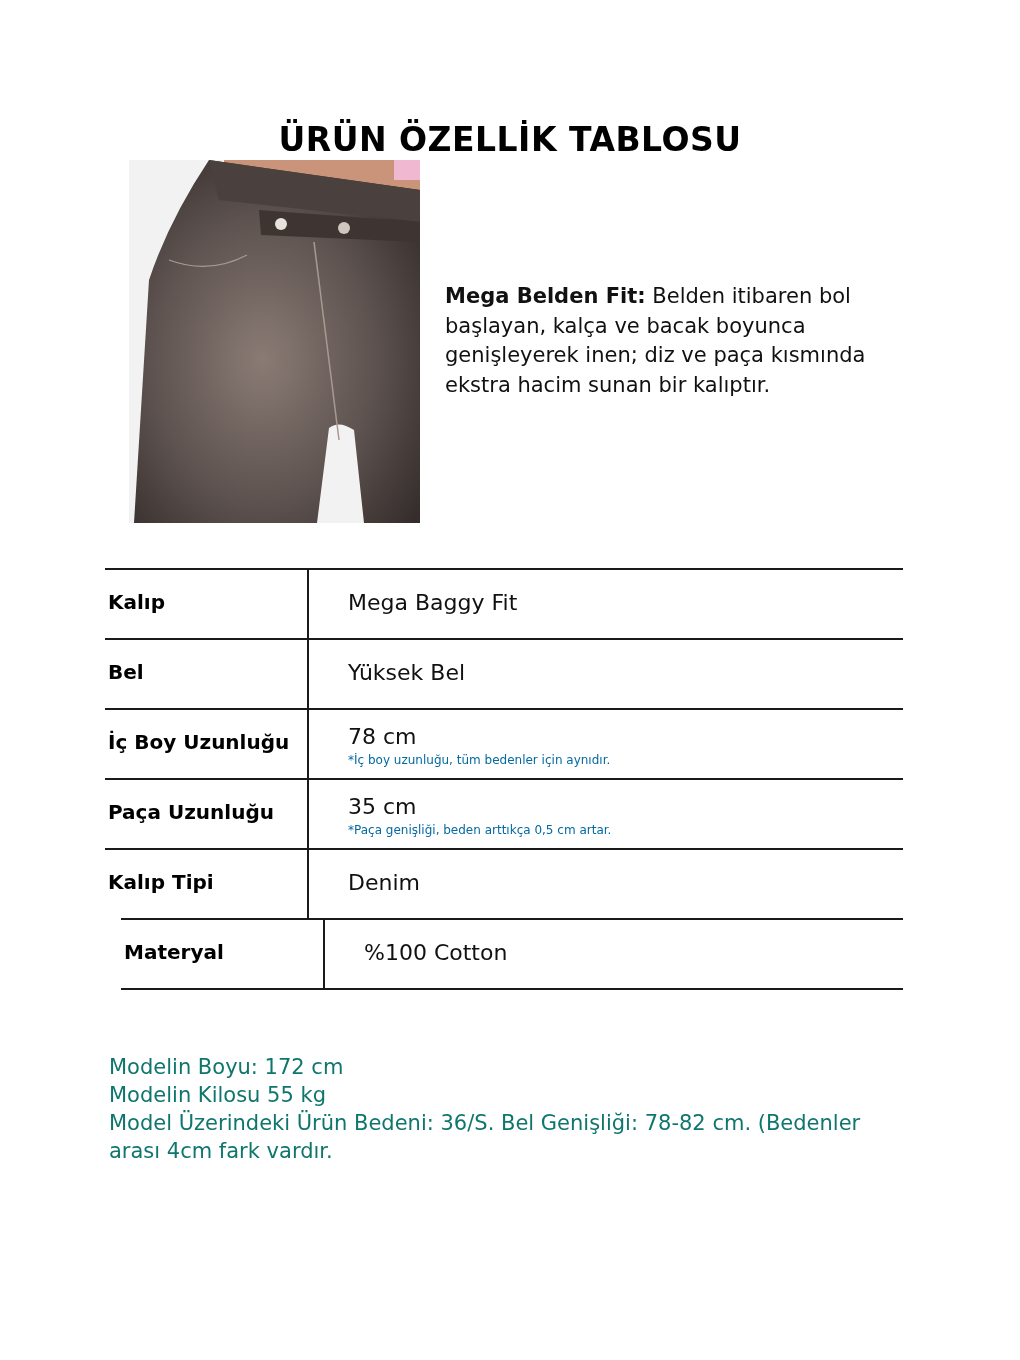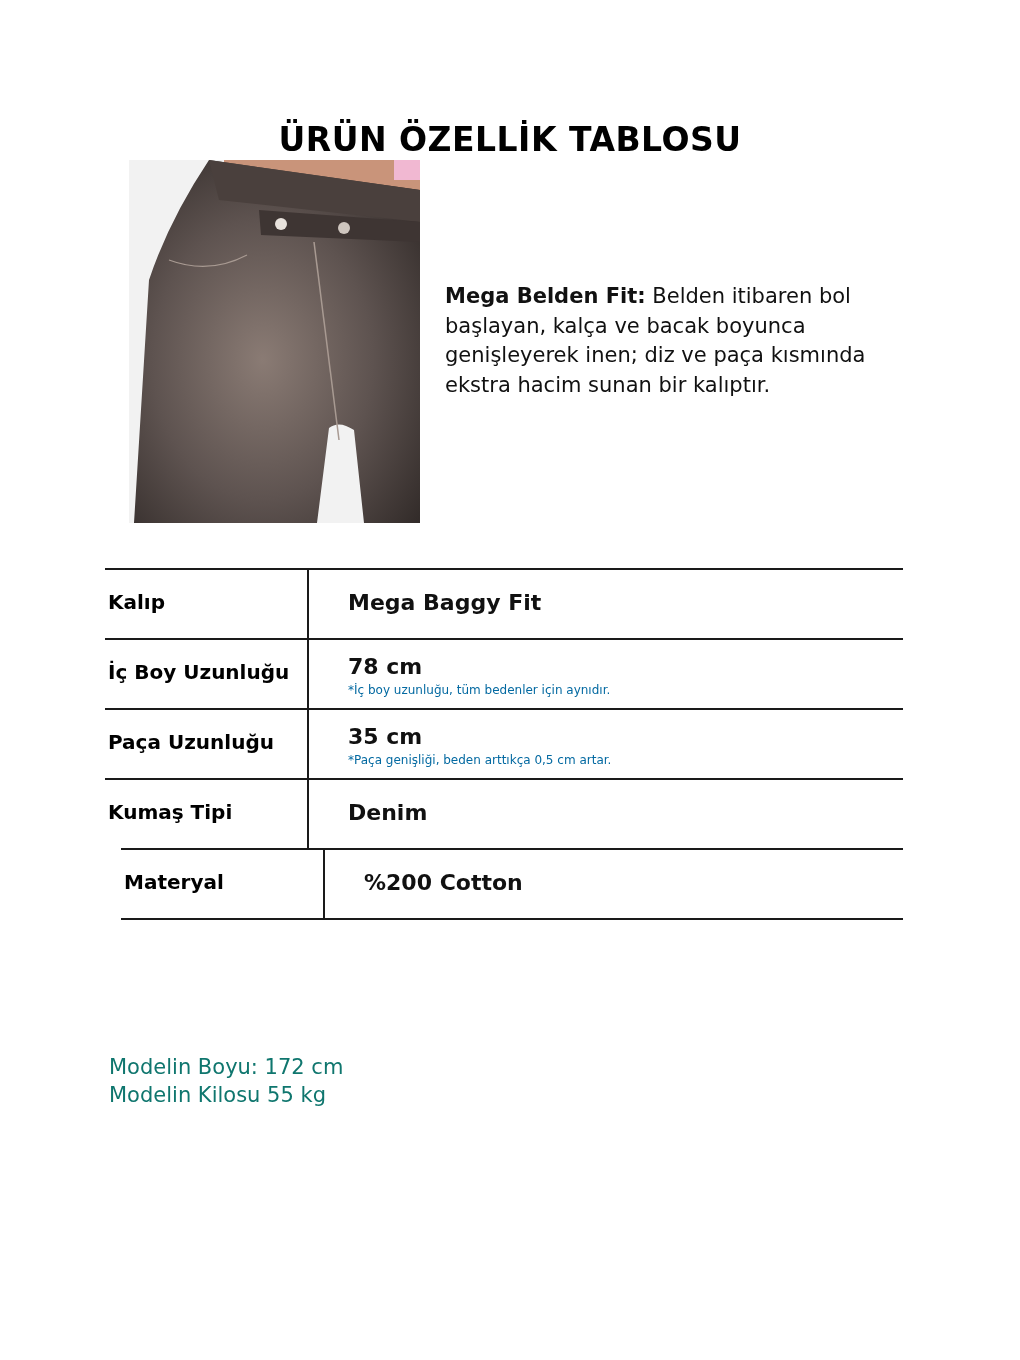--- a/index.html
+++ b/index.html
@@ -11,21 +11,21 @@
              background: #f2f2f2; overflow: hidden; }
     .photo svg { display: block; }
     .desc { position: absolute; left: 445px; top: 282px; width: 480px;
             font-size: 21px; line-height: 29.5px; color: #111; }
     .desc b { font-weight: bold; }
     .table { position: absolute; left: 105px; top: 568px; width: 798px; }
     .row { position: relative; height: 68px; border-top: 2px solid #1a1a1a; }
     .row:last-child { border-bottom: 2px solid #1a1a1a; margin-left: 16px; }
     .row .label { position: absolute; left: 3px; top: 20px; font-size: 20px; font-weight: bold; }
     .row .divider { position: absolute; left: 202px; top: 0; bottom: -2px; width: 2px; background: #1a1a1a; }
-    .row .value { position: absolute; left: 243px; top: 20px; font-size: 22px; font-weight: 700; color: #111; }
+    .row .value { position: absolute; left: 243px; top: 20px; font-size: 22px; font-weight: 400; color: #111; }
     .row .value.two { top: 14px; }
     .row .note { position: absolute; left: 243px; top: 43px; font-size: 12px; color: #0369a1; }
     .footer { position: absolute; left: 109px; top: 1053px; width: 800px;
               font-size: 21px; line-height: 28px; color: #0f766e; }
   </style>
 </head>
 <body>
 
 <h1 class="title">ÜRÜN ÖZELLİK TABLOSU</h1>
 
@@ -55,39 +55,45 @@
   <b>Mega Belden Fit:</b><span> Belden itibaren bol başlayan, kalça ve bacak boyunca genişleyerek inen; diz ve paça kısmında ekstra hacim sunan bir kalıptır.</span>
 </div>
 
 <div class="table">
   <div class="row">
     <span class="label">Kalıp</span>
     <span class="divider"></span>
     <span class="value">Mega Baggy Fit</span>
   </div>
   <div class="row">
+    <span class="label">Bel</span>
+    <span class="divider"></span>
+    <span class="value">Yüksek Bel</span>
+  </div>
+  <div class="row">
     <span class="label">İç Boy Uzunluğu</span>
     <span class="divider"></span>
     <span class="value two">78 cm</span>
     <span class="note">*İç boy uzunluğu, tüm bedenler için aynıdır.</span>
   </div>
   <div class="row">
     <span class="label">Paça Uzunluğu</span>
     <span class="divider"></span>
     <span class="value two">35 cm</span>
     <span class="note">*Paça genişliği, beden arttıkça 0,5 cm artar.</span>
   </div>
   <div class="row">
-    <span class="label">Kumaş Tipi</span>
+    <span class="label">Kalıp Tipi</span>
     <span class="divider"></span>
     <span class="value">Denim</span>
   </div>
   <div class="row">
     <span class="label">Materyal</span>
     <span class="divider"></span>
-    <span class="value">%200 Cotton</span>
+    <span class="value">%100 Cotton</span>
   </div>
 </div>
 
 <div class="footer">
   <div>Modelin Boyu: 172 cm</div>
   <div>Modelin Kilosu 55 kg</div>
+  <div>Model Üzerindeki Ürün Bedeni: 36/S. Bel Genişliği: 78-82 cm. (Bedenler arası 4cm fark vardır.</div>
 </div>
 
 </body></html>

